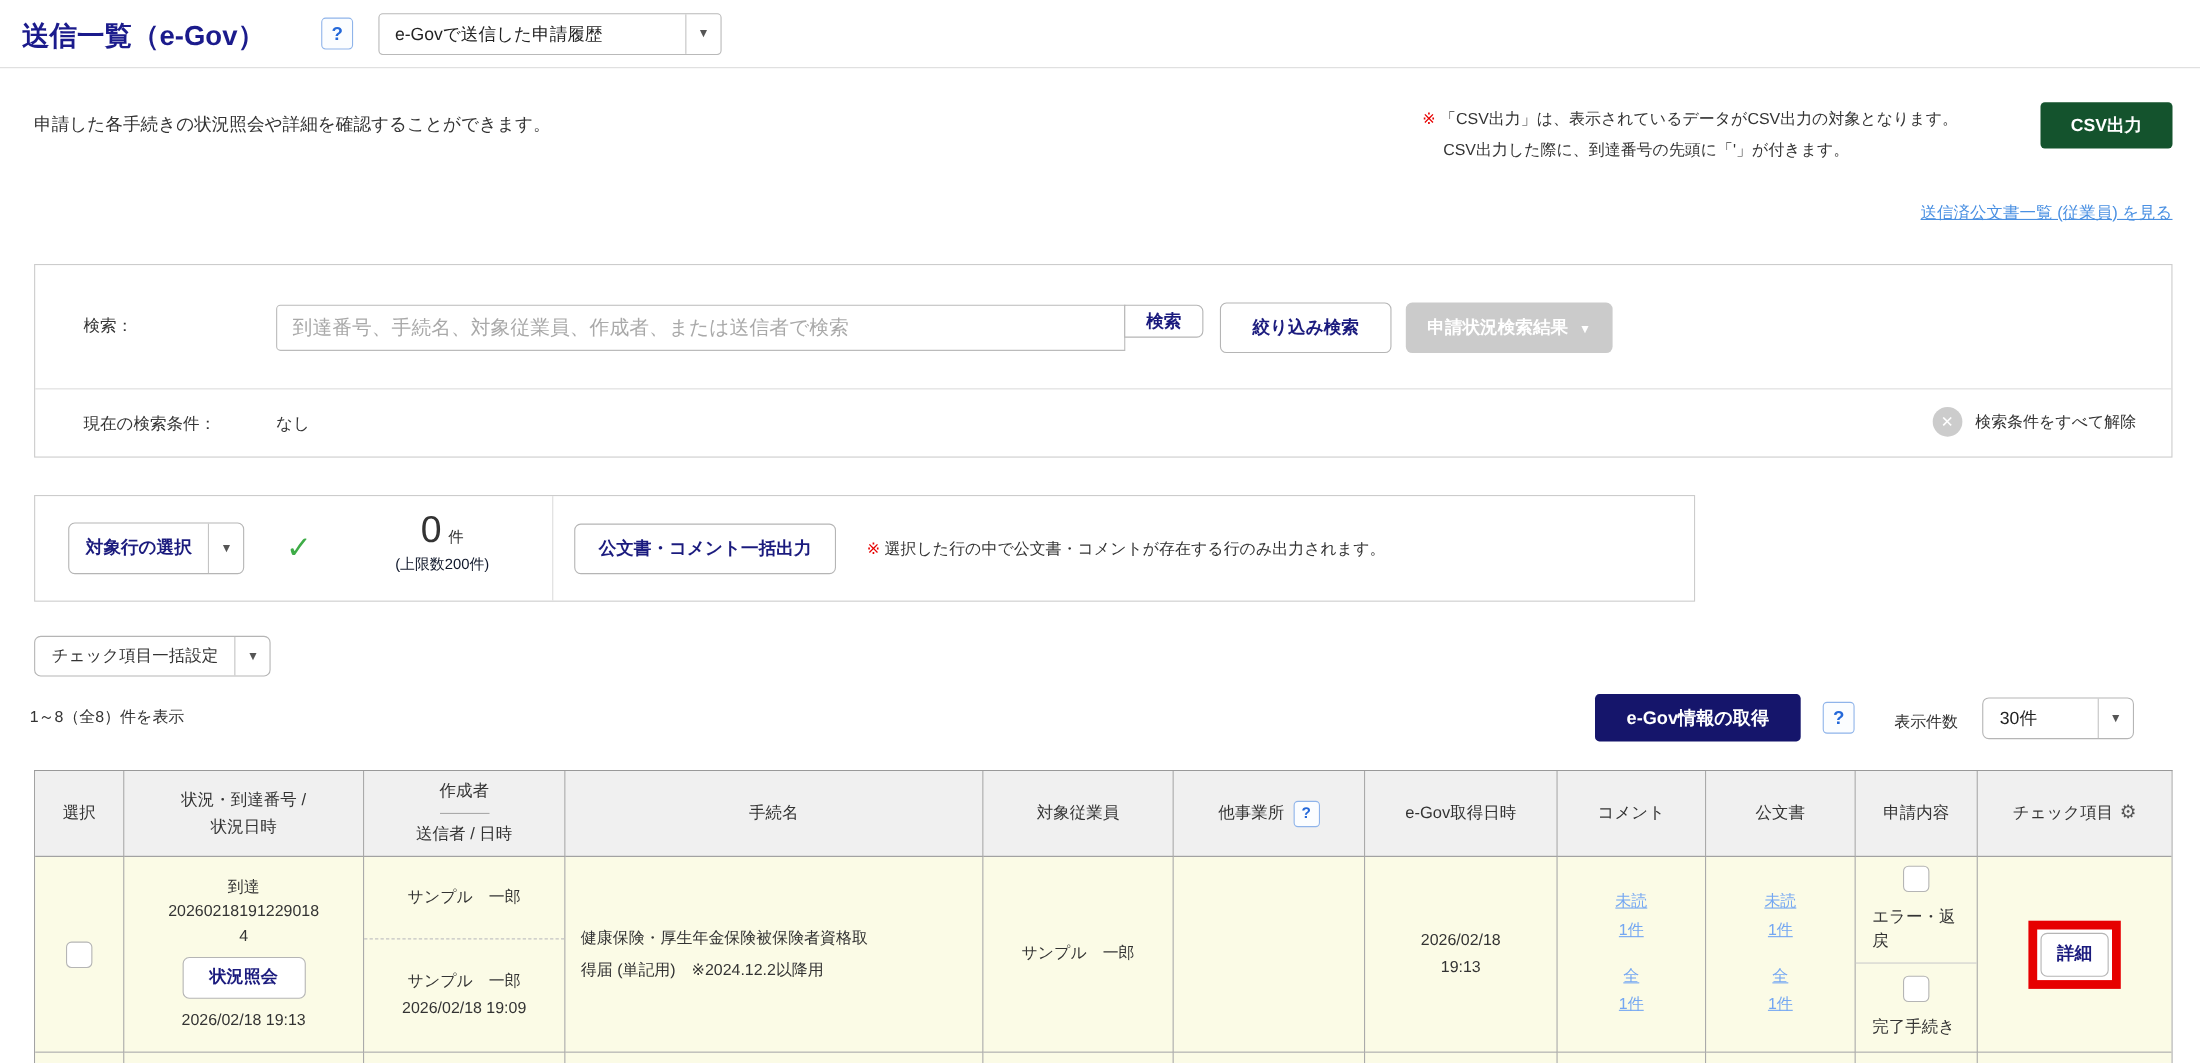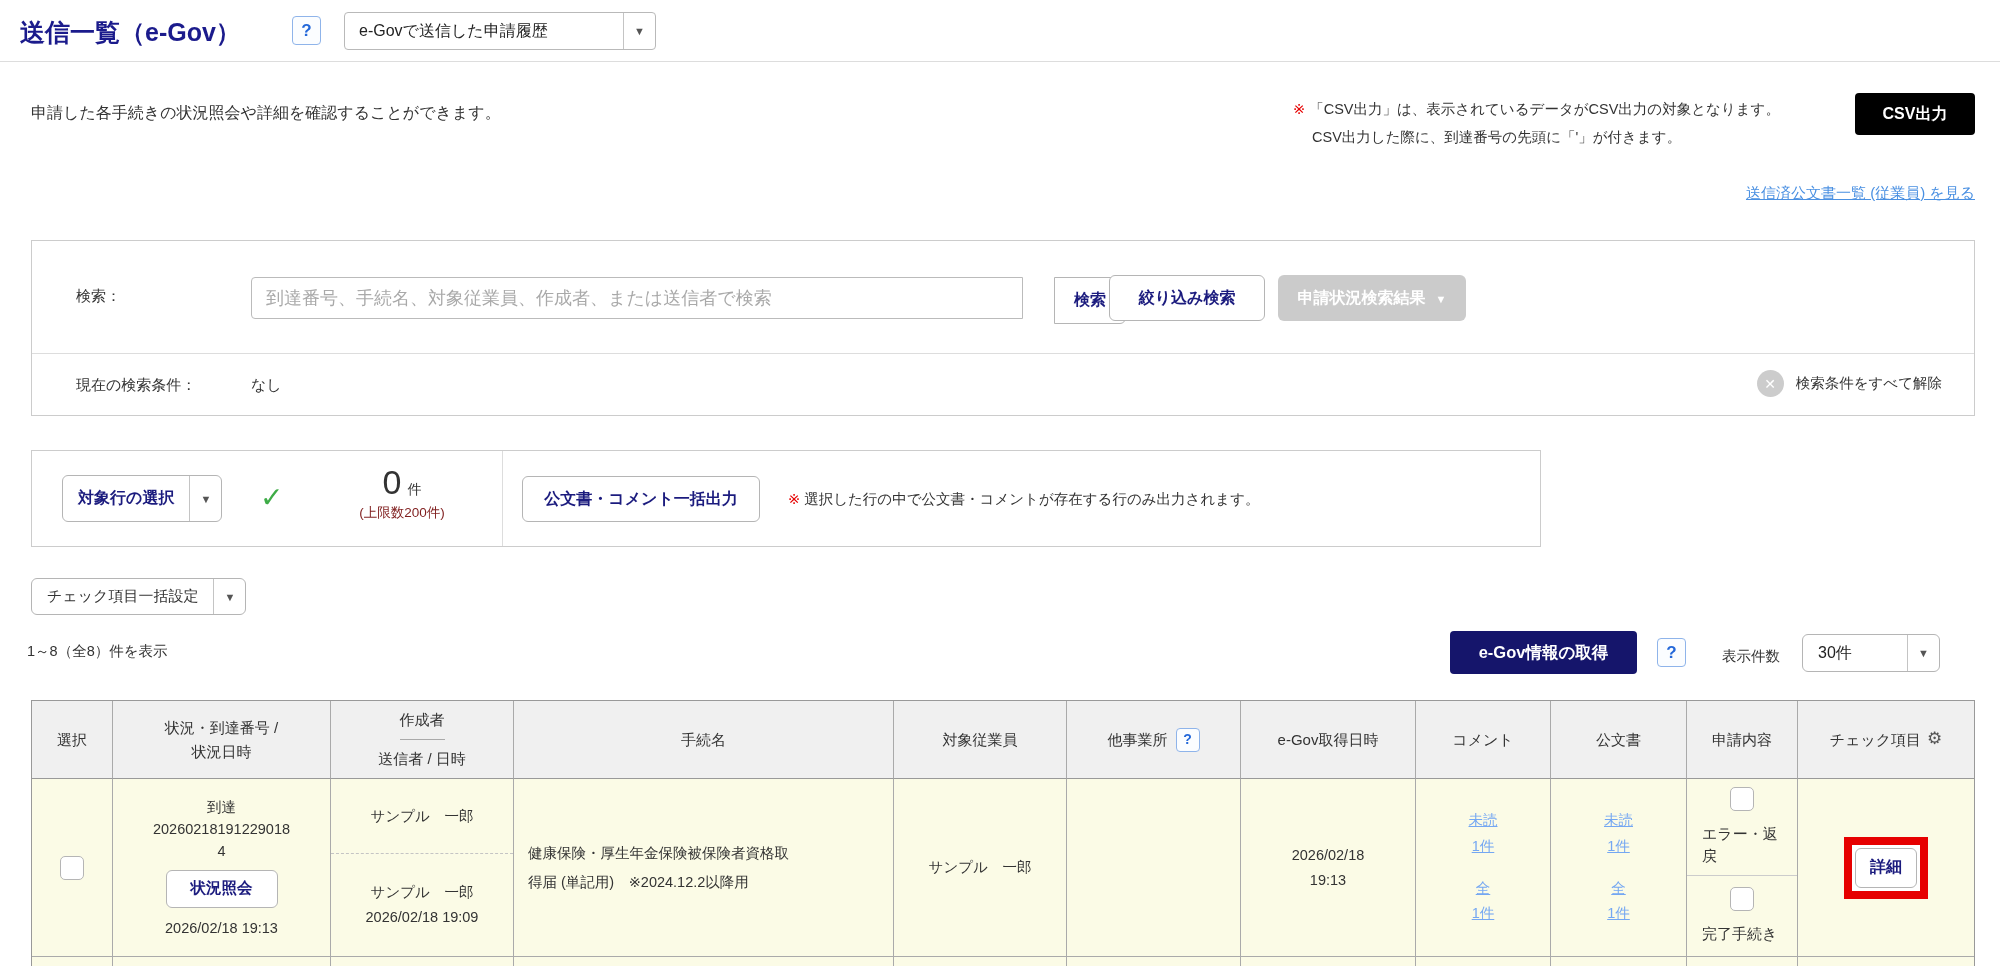--- a/index.html
+++ b/index.html
@@ -20,37 +20,37 @@
   .view-select .txt { flex:1; display:flex; align-items:center; padding:0 14px; font-size:16px; color:#222; }
   .caret-box { width:32px; display:flex; align-items:center; justify-content:center;
     border-left:1px solid #c4c4c4; color:#555; font-size:11px; }
 
   
   .description { position:absolute; left:31px; top:103px; font-size:16px; color:#333; }
   .csv-note { position:absolute; left:1293px; top:95px; width:550px; font-size:14.5px; line-height:1.95; color:#333; }
   .csv-note .line2 { padding-left:19px; }
   .red-mark { color:#e60000; }
   .csv-button { position:absolute; right:25px; top:93px; width:120px; height:42px;
-    background:#000000; color:#fff; font-size:16px; font-weight:bold; border:none; border-radius:4px; cursor:pointer; }
+    background:#14532d; color:#fff; font-size:16px; font-weight:bold; border:none; border-radius:4px; cursor:pointer; }
   .sent-docs-link { position:absolute; right:25px; top:184px; font-size:15px;
     color:#4a90e2; text-decoration:underline; cursor:pointer; }
 
   
   .search-panel { position:absolute; left:31px; top:240px; width:1944px; height:176px;
     border:1px solid #ccc; background:#fff; }
   .search-row1 { position:relative; height:112px; }
   .search-label { position:absolute; left:44px; top:46px; font-size:15px; color:#333; }
   .search-input { position:absolute; left:219px; top:36px; width:772px; height:42px;
     border:1px solid #bbb; border-radius:4px 0 0 4px; padding:0 14px; font-size:18px; color:#333;
     font-family:"Liberation Sans","DejaVu Sans",sans-serif; }
   .search-input::placeholder { color:#a9a9a9; }
   .btn-plain { background:#fff; border:1px solid #b5b5b5; color:#1b1b7e; font-weight:bold;
     font-size:16px; border-radius:6px; cursor:pointer;
     font-family:"Liberation Sans","DejaVu Sans",sans-serif; }
-  .search-go { position:absolute; left:990px; top:36px; width:72px; height:47px; border-radius:0 6px 6px 0;margin-left:32px; }
+  .search-go { position:absolute; left:990px; top:36px; width:72px; height:30px; border-radius:0 6px 6px 0; }
   .filter-btn { position:absolute; left:1077px; top:34px; width:156px; height:46px; }
   .status-result-btn { position:absolute; left:1246px; top:34px; width:188px; height:46px;
     background:#cbcbcb; border:none; border-radius:6px; color:#fff; font-size:16px; font-weight:bold;
     cursor:default; font-family:"Liberation Sans","DejaVu Sans",sans-serif; }
   .status-result-btn .sm-caret { font-size:11px; margin-left:10px; }
   .search-row2 { position:relative; height:62px; border-top:1px solid #ddd; }
   .cond-label { position:absolute; left:44px; top:22px; font-size:15px; }
   .cond-value { position:absolute; left:219px; top:22px; font-size:15px; }
   .clear-cond { position:absolute; right:32px; top:16px; display:flex; align-items:center; gap:12px;
     font-size:14.5px; color:#333; cursor:pointer; }
@@ -62,21 +62,21 @@
     border:1px solid #ccc; background:#fff; }
   .dd-button { display:flex; align-items:stretch; background:#fff; border:1px solid #b5b5b5;
     border-radius:6px; cursor:pointer; }
   .dd-button .txt { display:flex; align-items:center; padding:0 15px; }
   .row-select-btn { position:absolute; left:30px; top:24px; height:47px; }
   .row-select-btn .txt { font-size:16px; font-weight:bold; color:#1b1b7e; }
   .green-check { position:absolute; left:228px; top:30px; color:#3eac47; font-size:28px; font-weight:bold; }
   .count-block { position:absolute; left:280px; top:12px; width:180px; text-align:center; }
   .count-num { font-size:34px; color:#333; }
   .count-unit { font-size:14px; margin-left:6px; }
-  .count-limit { font-size:13.5px; color:#7f1d1d; margin-top:2px; }
+  .count-limit { font-size:13.5px; color:#0f172a; margin-top:2px; }
   .panel-divider { position:absolute; left:470px; top:0; width:1px; height:95px; background:#ddd; }
   .bulk-export-btn { position:absolute; left:490px; top:25px; width:238px; height:46px; font-size:16px; }
   .export-note { position:absolute; left:756px; top:39px; font-size:14.5px; color:#333; }
 
   
   .bulk-check-btn { position:absolute; left:31px; top:578px; height:37px; }
   .bulk-check-btn .txt { font-size:15px; color:#333; font-weight:normal; }
   .range-text { position:absolute; left:27px; top:642px; font-size:14.5px; }
   .egov-fetch-btn { position:absolute; left:1450px; top:631px; width:187px; height:43px;
     background:#15156b; color:#fff; border:none; border-radius:4px; font-size:16.5px; font-weight:bold;

